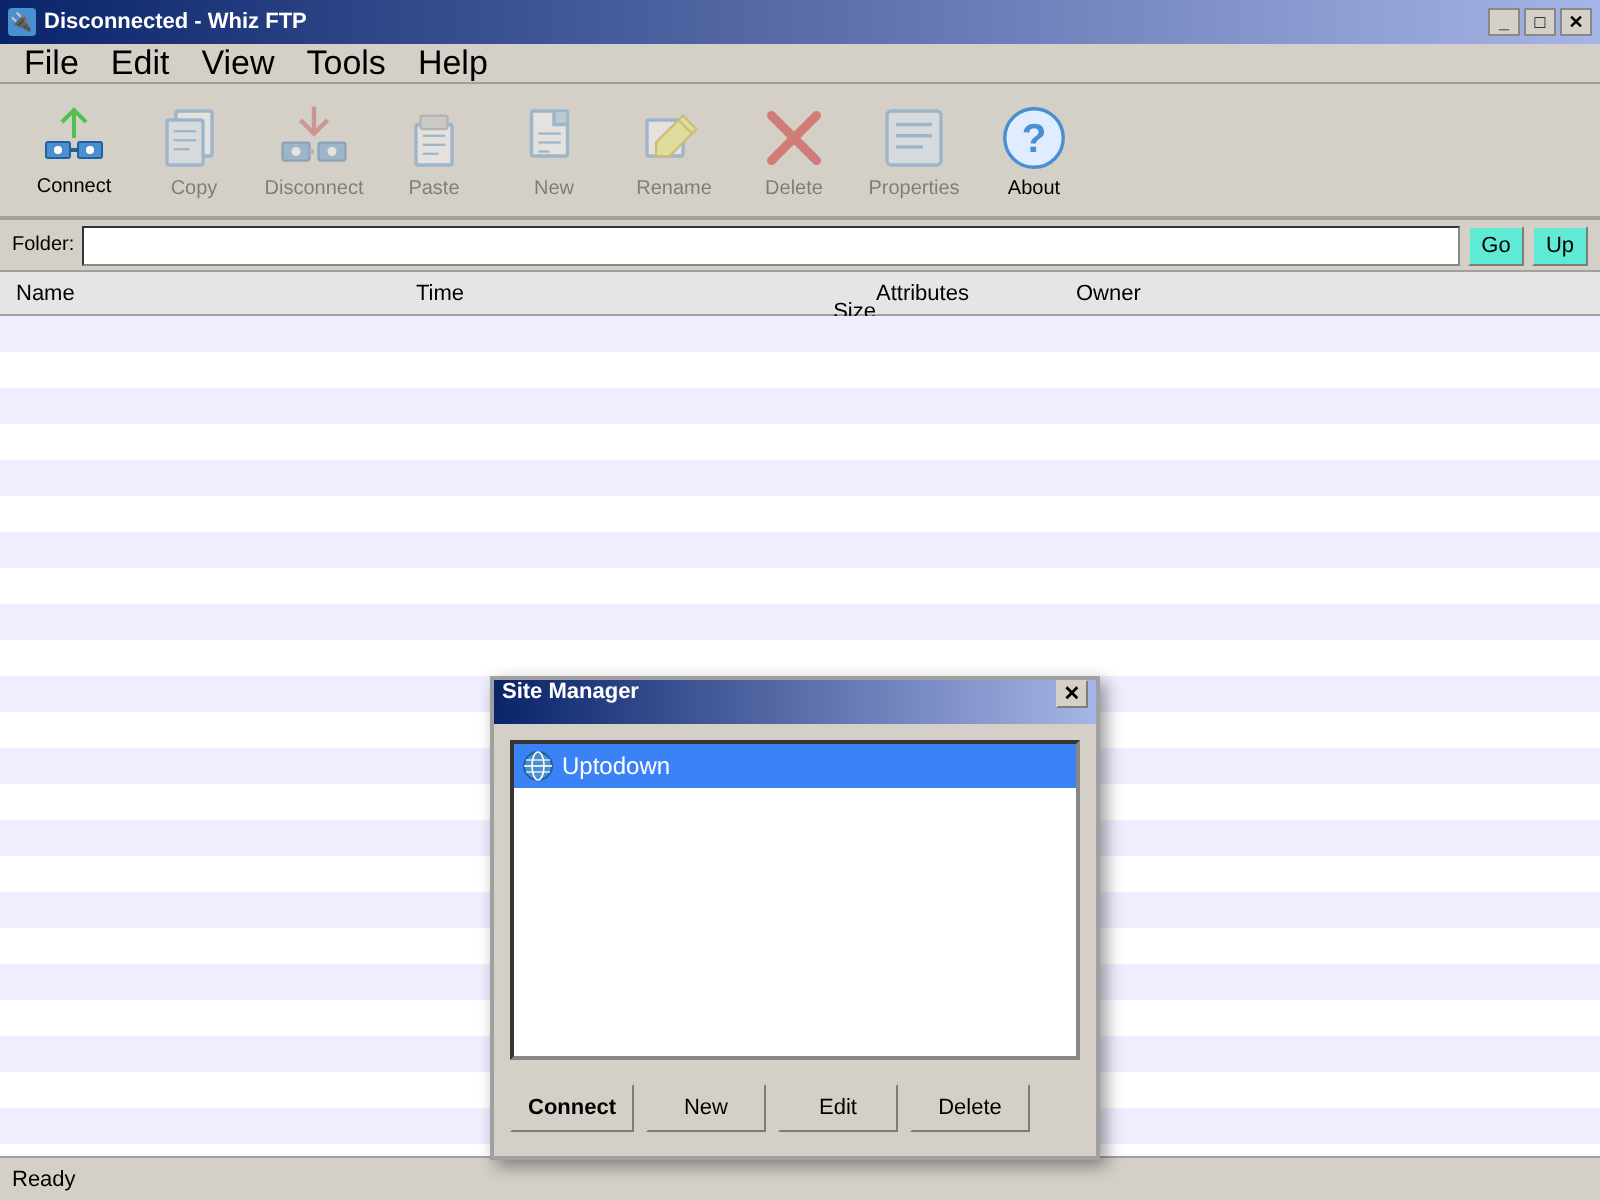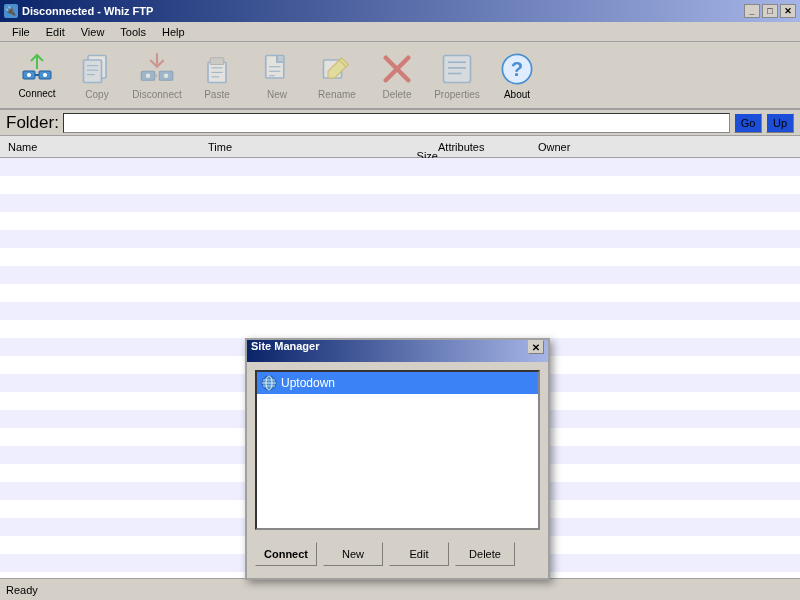--- a/index.html
+++ b/index.html
@@ -63,21 +63,21 @@
       background: #d4d0c8;
       border-bottom: 1px solid #a0a0a0;
       height: 20px;
       display: flex;
       align-items: center;
       padding: 0 4px;
     }
     .menu-item {
       padding: 2px 8px;
       cursor: pointer;
-      font-size: 11px;
+      font-size: 17px;
     }
 
     
     .toolbar {
       background: #d4d0c8;
       border-bottom: 2px solid #a0a0a0;
       height: 68px;
       display: flex;
       align-items: center;
       padding: 4px 8px;
@@ -113,35 +113,35 @@
     
     .folder-bar {
       background: #d4d0c8;
       border-bottom: 1px solid #a0a0a0;
       height: 26px;
       display: flex;
       align-items: center;
       padding: 2px 6px;
       gap: 4px;
     }
-    .folder-label { font-size: 17px; }
+    .folder-label { font-size: 10px; }
     .folder-input {
       flex: 1;
       height: 20px;
       border: 1px inset #888;
       background: white;
       font-size: 11px;
       padding: 0 2px;
       outline: none;
     }
     .folder-btn {
       height: 20px;
       width: 28px;
       border: 1px outset #d4d0c8;
-      background: #1d4ed8;
+      background: #5eead4;
       cursor: pointer;
       font-size: 11px;
     }
 
     
     .file-list-header {
       background: #e5e5e5;
       border-bottom: 1px solid #a0a0a0;
       height: 22px;
       display: flex;

